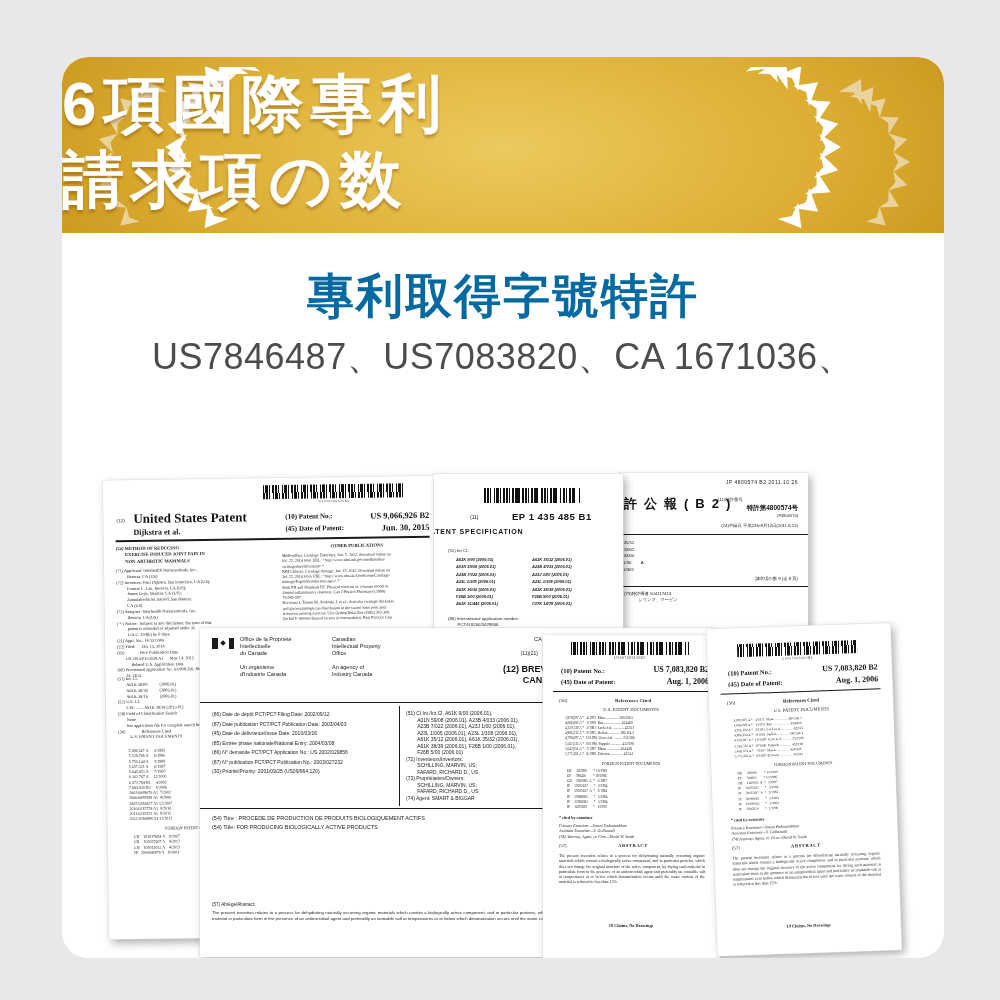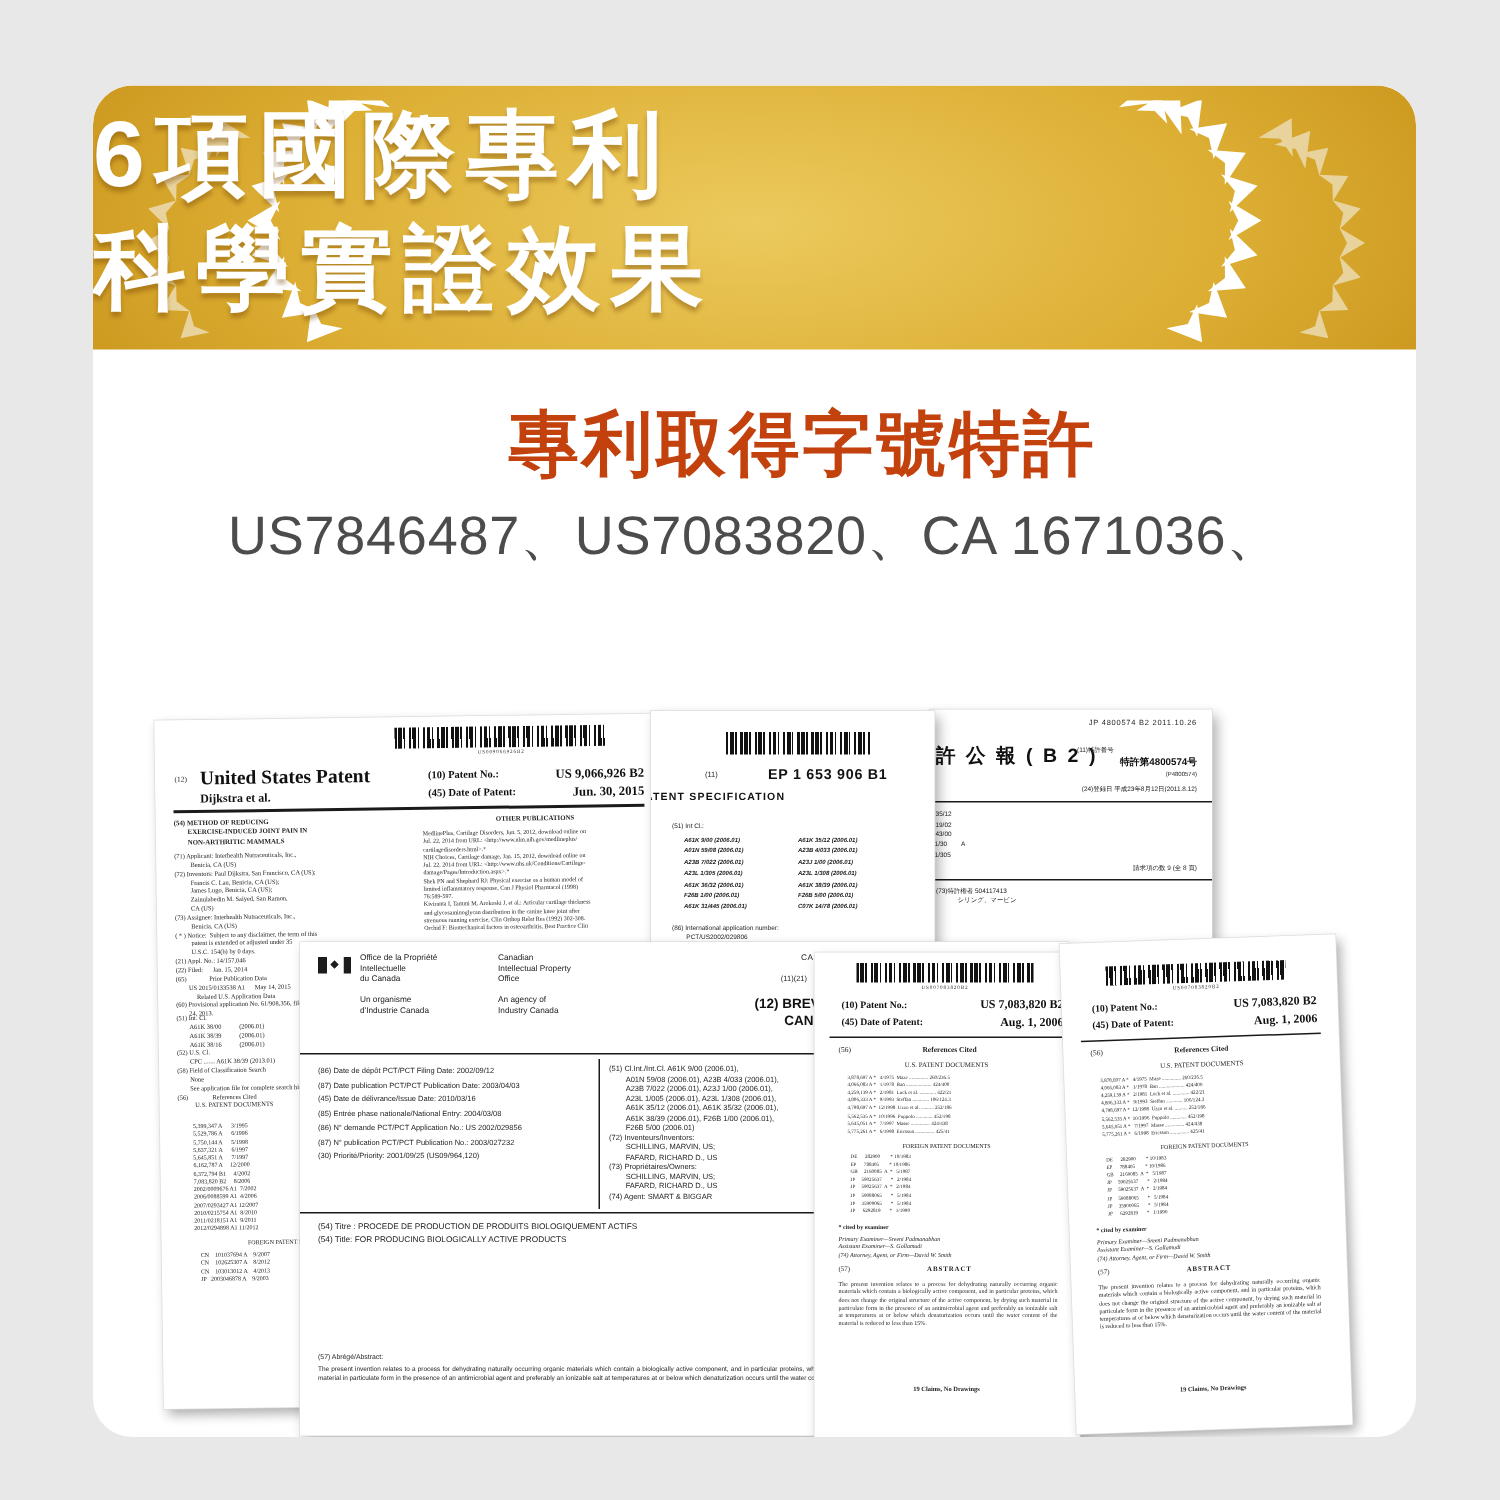--- a/index.html
+++ b/index.html
@@ -14,21 +14,21 @@
   .banner-line{position:absolute;left:0;width:100%;text-align:left;color:#ffffff;font-weight:bold;
           font-size:62px;letter-spacing:7px;line-height:70px;
           text-shadow:0 3px 3px rgba(110,62,0,.38);}
   .banner-line.l1{top:12px;}
   .banner-line.l2{top:88px;}
   .laurel{position:absolute;top:10px;width:192px;height:164px;}
   .laurel.left{left:14px;}
   .laurel.right{right:14px;transform:scaleX(-1);}
   
   .heading{position:absolute;left:0;top:208px;width:100%;text-align:center;
-           font-size:47px;font-weight:bold;color:#c2410c;letter-spacing:2px;padding-left:32px;}
+           font-size:47px;font-weight:bold;color:#0369a1;letter-spacing:2px;}
   .pnums{position:absolute;left:0;width:100%;text-align:center;
          font-size:36px;color:#4c4c4c;letter-spacing:.5px;}
   .pnums.n1{top:276px;}
   .pnums.n2{top:331px;}
   
   .page{position:absolute;background:#ffffff;overflow:hidden;
         box-shadow:0 0 0 .5px #dcdcdc, 3px 4px 8px rgba(0,0,0,.32);}
   .serif{font-family:"Liberation Serif","DejaVu Serif",serif;}
   .pre{white-space:pre-wrap;}
   .barcode{background:repeating-linear-gradient(90deg,#111 0 1.5px,#fff 1.5px 2.5px,#111 2.5px 5px,#fff 5px 6px,#111 6px 7px,#fff 7px 9.5px);}
@@ -96,21 +96,21 @@
           </g>
         </defs>
       </svg>
       <svg class="laurel left" viewBox="0 0 192 164">
           <use href="#laurelGroup"></use>
         </svg>
       <svg class="laurel right" viewBox="0 0 192 164">
           <use href="#laurelGroup"></use>
         </svg>
       <div class="banner-line l1">6項國際專利</div>
-      <div class="banner-line l2">科學實證效果</div>
+      <div class="banner-line l2">請求項の数</div>
     </div>
 
     <div class="heading">專利取得字號特許</div>
     <div class="pnums n1">US7846487、US7083820、CA 1671036、</div>
 
     <div class="page serif" style="left:44px;top:421px;width:338px;height:459px;z-index:1;transform:rotate(-0.8deg);">
       <div class="abs barcode" style="left:160px;top:7px;width:142px;height:14px;"></div>
       <div class="abs bclabel" style="left:160px;top:22px;width:142px;">US009066926B2</div>
       <div class="abs t50" style="left:13px;top:38px;">(12)</div>
       <div class="abs b" style="left:30px;top:31px;font-size:13px;color:#111;">United States Patent</div>
@@ -203,21 +203,21 @@
 A23L 1/305</div>
       <div class="abs t43 r" style="left:60px;top:103px;width:118px;">請求項の数 9 (全 8 頁)</div>
       <div class="hr" style="left:0;top:113px;width:188px;"></div>
       <div class="abs pre t43" style="left:4px;top:118px;width:150px;">(73)特許権者 504117413
             シリング、マービン</div>
     </div>
 
     <div class="page" style="left:372px;top:417px;width:189px;height:262px;z-index:3;">
       <div class="abs barcode" style="left:50px;top:14px;width:96px;height:15px;"></div>
       <div class="abs t50" style="left:36px;top:40px;">(11)</div>
-      <div class="abs b" style="left:78px;top:37px;font-size:9.5px;letter-spacing:.5px;color:#111;">EP 1 653 906 B1</div>
+      <div class="abs b" style="left:78px;top:37px;font-size:9.5px;letter-spacing:.5px;color:#111;">EP 1 435 485 B1</div>
       <div class="abs b" style="left:-9px;top:54px;font-size:7px;letter-spacing:.8px;color:#111;">PATENT SPECIFICATION</div>
       <div class="abs t43" style="left:14px;top:74px;">(51) Int Cl.:</div>
       <div class="abs pre t40 b i" style="left:22px;top:82px;width:70px;line-height:1.85;">A61K 9/00 (2006.01)
 A01N 59/08 (2006.01)
 A23B 7/022 (2006.01)
 A23L 1/305 (2006.01)
 A61K 36/32 (2006.01)
 F26B 1/00 (2006.01)
 A61K 31/445 (2006.01)</div>
       <div class="abs pre t40 b i" style="left:98px;top:82px;width:70px;line-height:1.85;">A61K 35/12 (2006.01)

